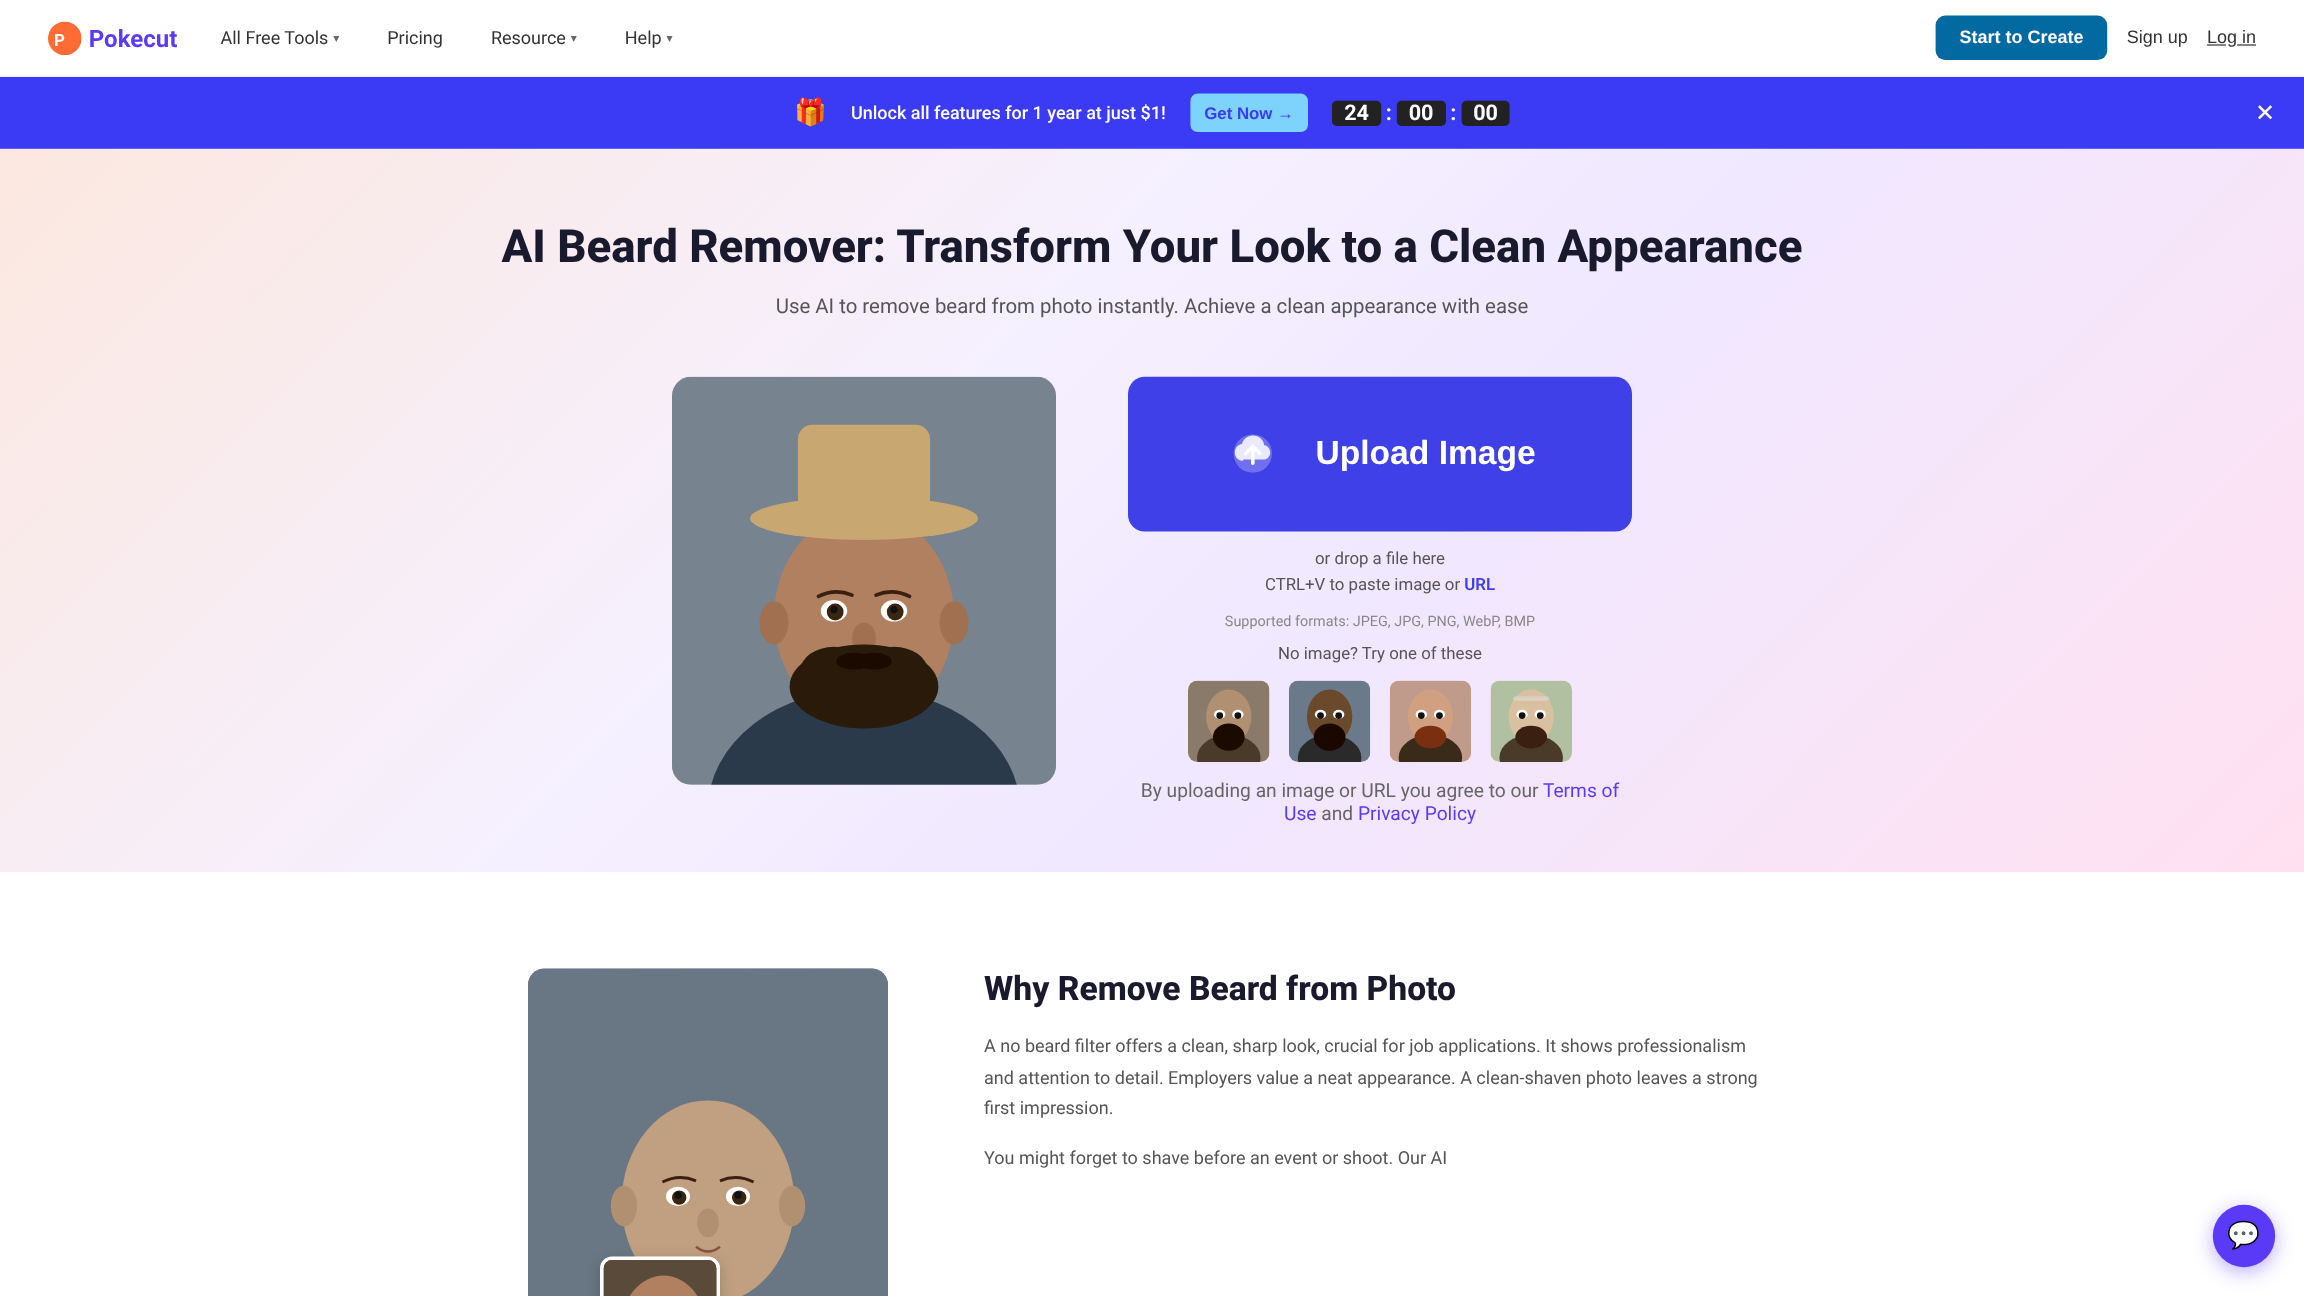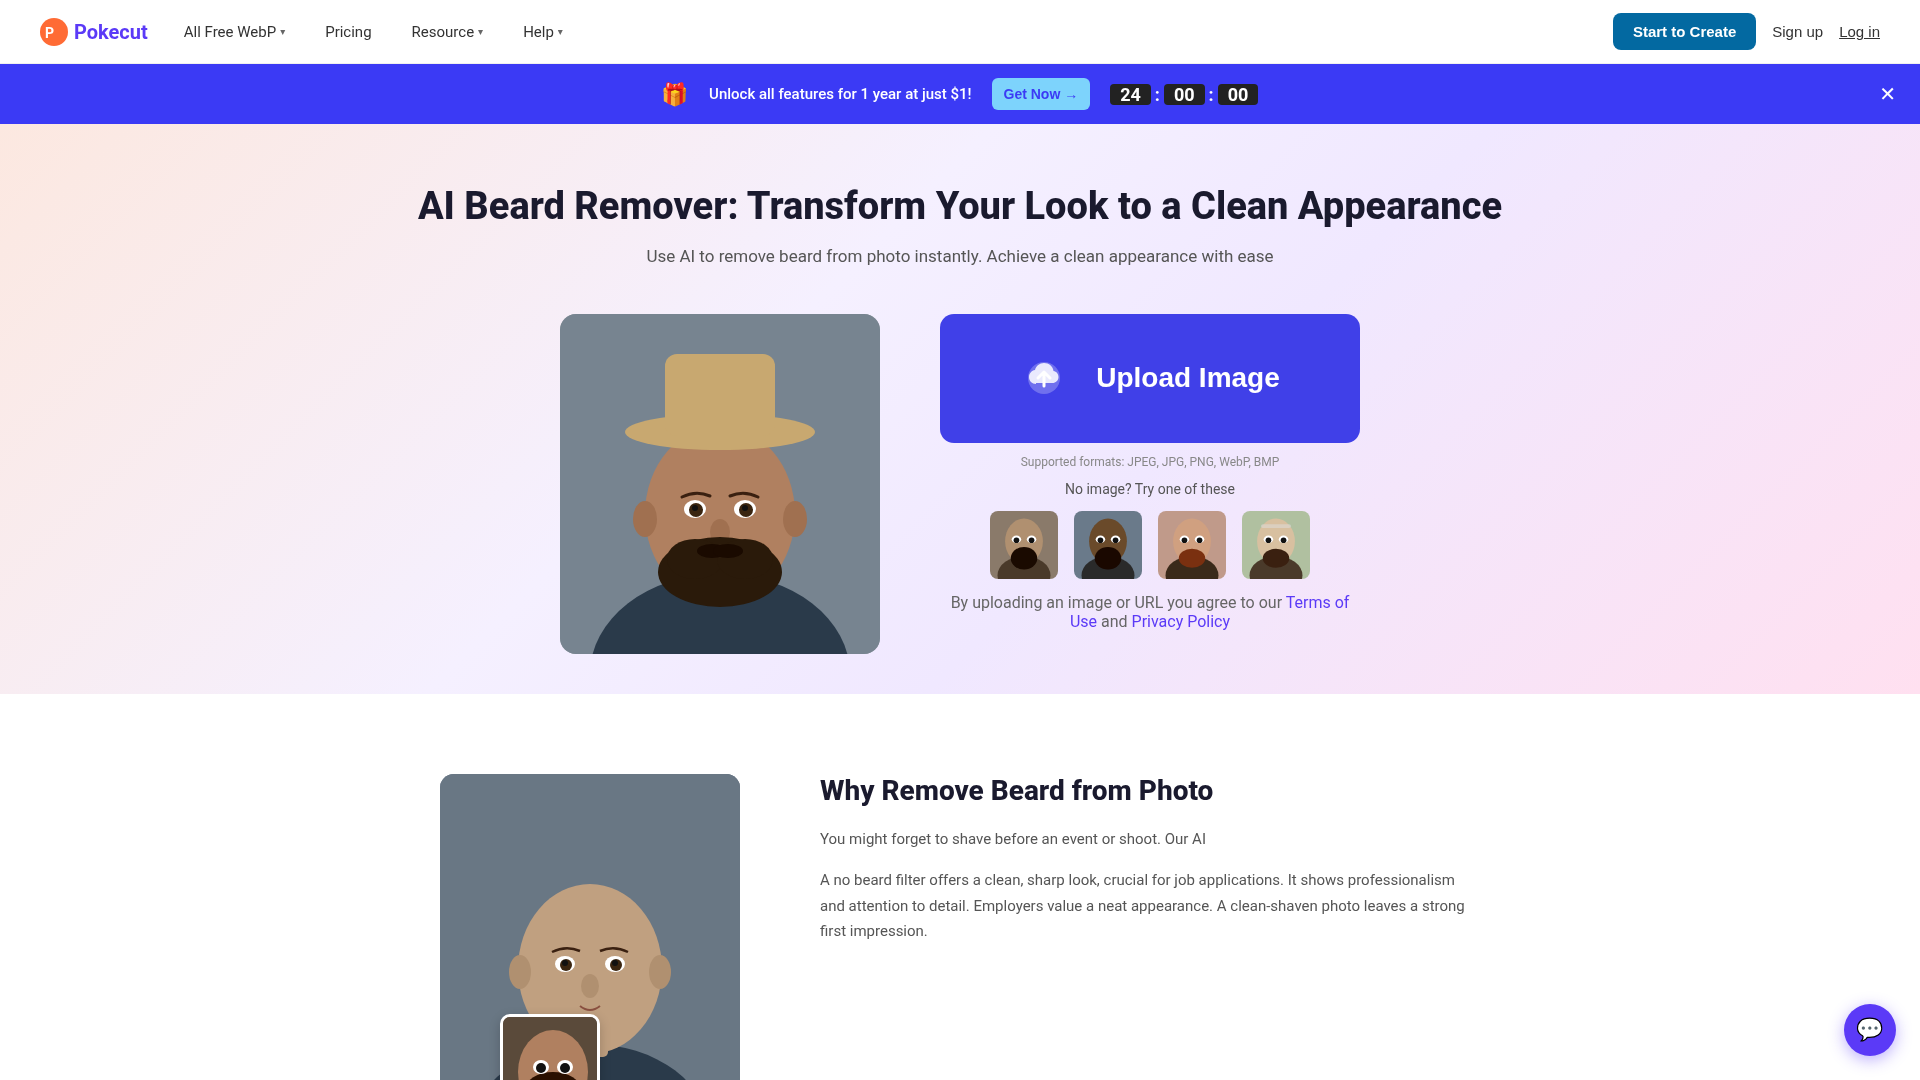--- a/index.html
+++ b/index.html
@@ -142,21 +142,21 @@
     <a class="logo" href="#">
       <svg class="logo-icon" viewBox="0 0 28 28" fill="none" xmlns="http://www.w3.org/2000/svg">
         <circle cx="14" cy="14" r="14" fill="#ff6b35"></circle>
         <text x="5" y="20" font-size="14" font-weight="bold" fill="white">P</text>
       </svg>
       <span class="logo-text">
         <span style="color:#5b3af7;">P</span><span>okecut</span>
       </span>
     </a>
     <span class="nav-item">
-      <span>All Free WebP</span>
+      <span>All Free Tools</span>
       <span class="chevron">▾</span>
     </span>
     <span class="nav-item">
       <span>Pricing</span>
     </span>
     <span class="nav-item">
       <span>Resource</span>
       <span class="chevron">▾</span>
     </span>
     <span class="nav-item">
@@ -239,20 +239,27 @@
         <span class="upload-icon">
           <svg width="48" height="48" viewBox="0 0 48 48" fill="none" xmlns="http://www.w3.org/2000/svg">
             <circle cx="24" cy="28" r="16" fill="rgba(255,255,255,0.25)"></circle>
             <path d="M24 36V22M18 28l6-6 6 6" stroke="white" stroke-width="3" stroke-linecap="round" stroke-linejoin="round"></path>
             <path d="M16 34c-4 0-7-3-7-7 0-3.5 2.5-6.5 6-7 1-4 4.5-7 9-7 5 0 9 3.5 9.5 8 3 .5 5 3 5 6 0 3.5-2.8 6-6 6H16z" fill="white" opacity="0.85"></path>
           </svg>
         </span>
         <span>Upload Image</span>
       </button>
 
+      <div class="upload-sub">
+        <div>or drop a file here</div>
+        <div>
+          <span>CTRL+V to paste image or</span>
+          <span class="upload-url">URL</span>
+        </div>
+      </div>
 
       <div class="upload-formats">Supported formats: JPEG, JPG, PNG, WebP, BMP</div>
 
       <div class="sample-section">
         <div class="sample-label">No image? Try one of these</div>
         <div class="sample-images">
           <div class="sample-img">
             <svg class="sample-img-inner" viewBox="0 0 72 72" xmlns="http://www.w3.org/2000/svg">
               <rect width="72" height="72" fill="#8a7a6a"></rect>
               <ellipse cx="36" cy="32" rx="20" ry="24" fill="#b09070"></ellipse>
@@ -347,21 +354,21 @@
           <ellipse cx="50" cy="73" rx="28" ry="18" fill="#2a1000"></ellipse>
           <ellipse cx="38" cy="50" rx="8" ry="7" fill="#fff"></ellipse>
           <ellipse cx="62" cy="50" rx="8" ry="7" fill="#fff"></ellipse>
           <ellipse cx="38" cy="51" rx="5" ry="5" fill="#111"></ellipse>
           <ellipse cx="62" cy="51" rx="5" ry="5" fill="#111"></ellipse>
         </svg>
       </div>
     </div>
     <div class="lower-text">
       <h2 class="lower-title">Why Remove Beard from Photo</h2>
+      <p class="lower-para">A no beard filter offers a clean, sharp look, crucial for job applications. It shows professionalism and attention to detail. Employers value a neat appearance. A clean-shaven photo leaves a strong first impression.</p>
       <p class="lower-para">You might forget to shave before an event or shoot. Our AI</p>
-      <p class="lower-para">A no beard filter offers a clean, sharp look, crucial for job applications. It shows professionalism and attention to detail. Employers value a neat appearance. A clean-shaven photo leaves a strong first impression.</p>
     </div>
   </div>
 </div>
 
 <button class="chat-btn">
   <span>💬</span>
 </button>
 
 </body></html>

